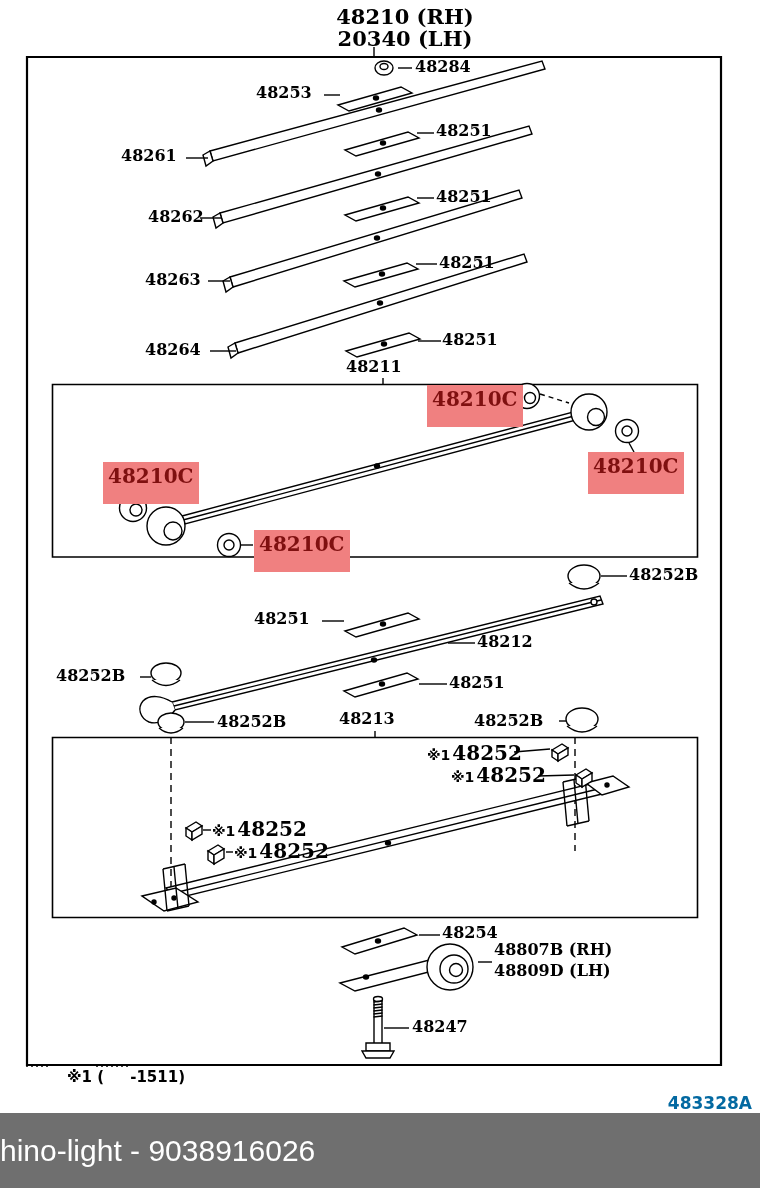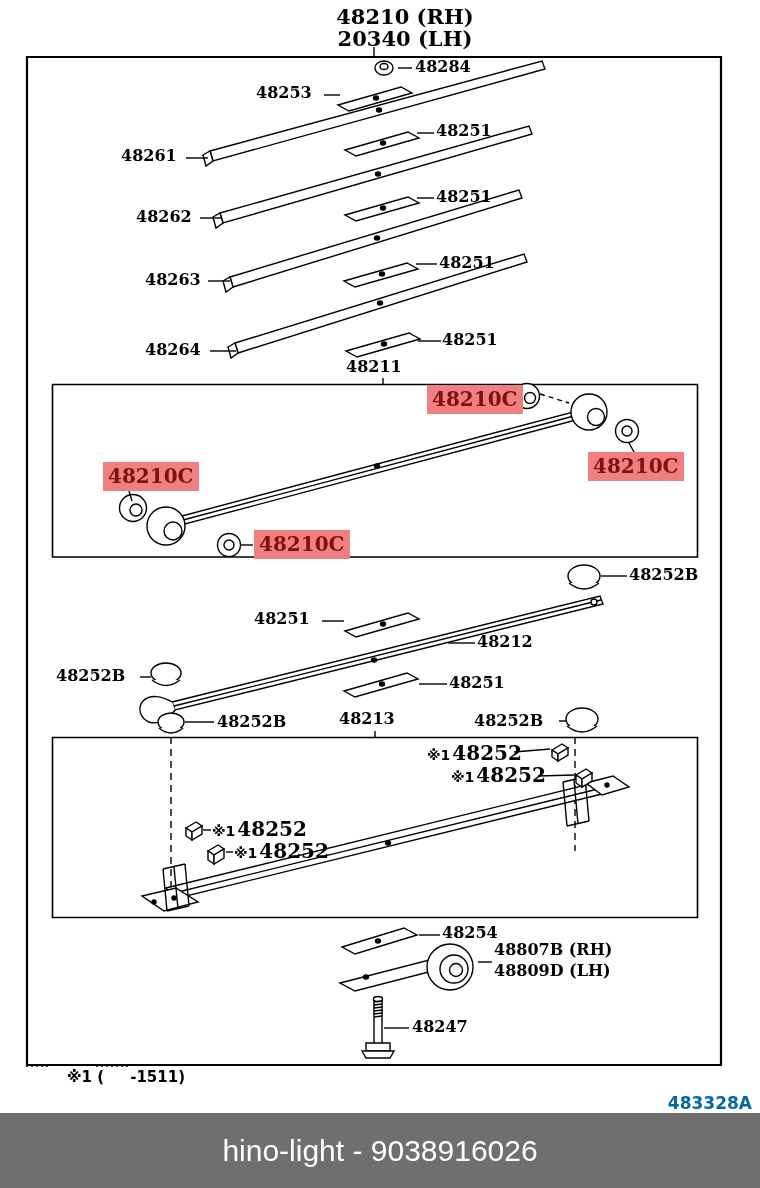--- a/index.html
+++ b/index.html
@@ -3,30 +3,30 @@
 <meta charset="utf-8">
 <style>
   html,body{margin:0;padding:0;background:#fff;}
   .page{position:relative;width:760px;height:1188px;background:#fff;overflow:hidden;
         font-family:"DejaVu Serif",serif;}
   .lbl{position:absolute;font-weight:bold;font-size:16px;line-height:1;color:#000;
        white-space:nowrap;letter-spacing:0;}
   .title-line{position:absolute;left:330px;width:150px;text-align:center;
        font-weight:bold;font-size:21px;line-height:1;color:#000;white-space:nowrap;}
   .hl{position:absolute;background:#f08080;color:#7f1010;font-weight:bold;font-size:20px;
-      line-height:1;padding:4px 5px 5px 5px;white-space:nowrap;}
+      line-height:1;padding:4px 5px 18px 5px;white-space:nowrap;}
   .refrow{position:absolute;white-space:nowrap;line-height:1;}
   .refmark{font-family:"DejaVu Sans",sans-serif;font-weight:bold;font-size:14px;color:#000;}
   .refnum{font-weight:bold;font-size:20px;color:#000;margin-left:2px;}
   .footnote{position:absolute;left:27px;top:1068px;font-family:"DejaVu Sans",sans-serif;
       font-weight:bold;font-size:15px;color:#000;white-space:pre;margin-left:40px;}
   .drawcode{position:absolute;left:640px;top:1093px;width:112px;text-align:right;
       font-family:"DejaVu Sans",sans-serif;font-weight:bold;font-size:17px;color:#0369a1;}
   .footerbar{position:absolute;left:0;top:1113px;width:760px;height:75px;background:#6f6f6f;
-      display:flex;align-items:center;justify-content:center;gap:36px;
+      display:flex;align-items:center;gap:36px;
       font-family:"Liberation Sans",sans-serif;font-size:30px;color:#ffffff;}
   svg{position:absolute;left:0;top:0;}
   svg *{vector-effect:non-scaling-stroke;}
 </style>
 </head>
 <body>
 
 <div class="page">
 
   <svg width="760" height="1188" viewBox="0 0 760 1188">
@@ -252,21 +252,21 @@
   </svg>
 
   <div class="title-line" style="top:6px">48210 (RH)</div>
   <div class="title-line" style="top:28px">20340 (LH)</div>
 
   <div class="lbl" style="left:415px;top:59px">48284</div>
   <div class="lbl" style="left:256px;top:85px">48253</div>
   <div class="lbl" style="left:436px;top:123px">48251</div>
   <div class="lbl" style="left:121px;top:148px">48261</div>
   <div class="lbl" style="left:436px;top:189px">48251</div>
-  <div class="lbl" style="left:136px;top:209px">48262</div>
+  <div class="lbl" style="left:148px;top:209px">48262</div>
   <div class="lbl" style="left:439px;top:255px">48251</div>
   <div class="lbl" style="left:145px;top:272px">48263</div>
   <div class="lbl" style="left:442px;top:332px">48251</div>
   <div class="lbl" style="left:145px;top:342px">48264</div>
   <div class="lbl" style="left:346px;top:359px">48211</div>
 
   <div class="hl" style="left:427px;top:385px">48210C</div>
   <div class="hl" style="left:588px;top:452px">48210C</div>
   <div class="hl" style="left:103px;top:462px">48210C</div>
   <div class="hl" style="left:254px;top:530px">48210C</div>

